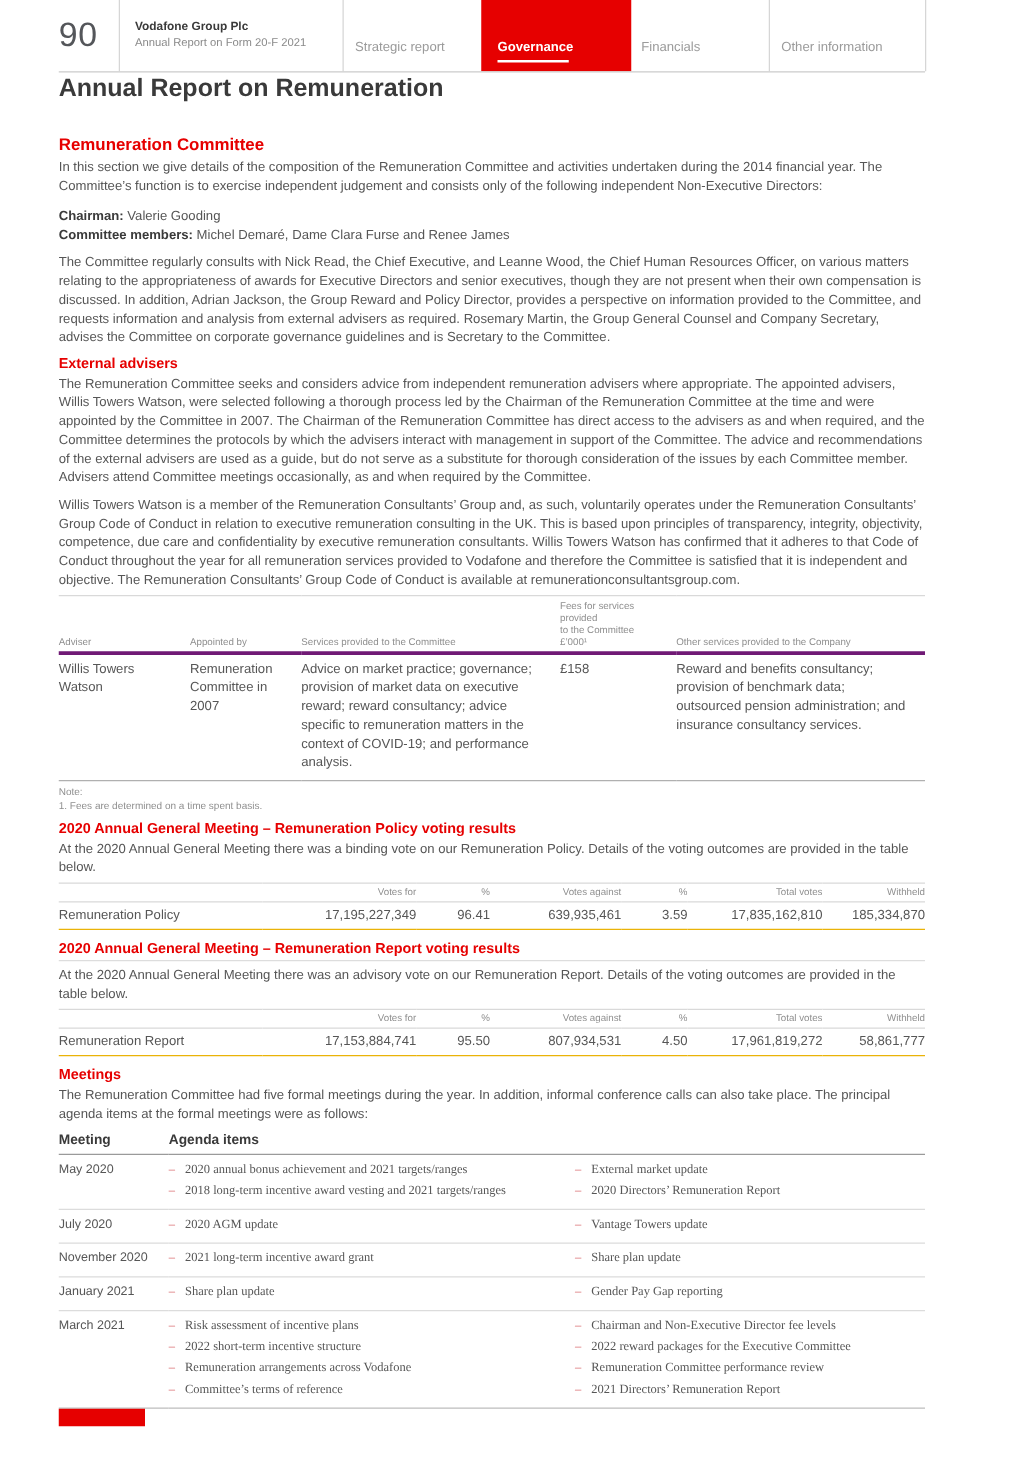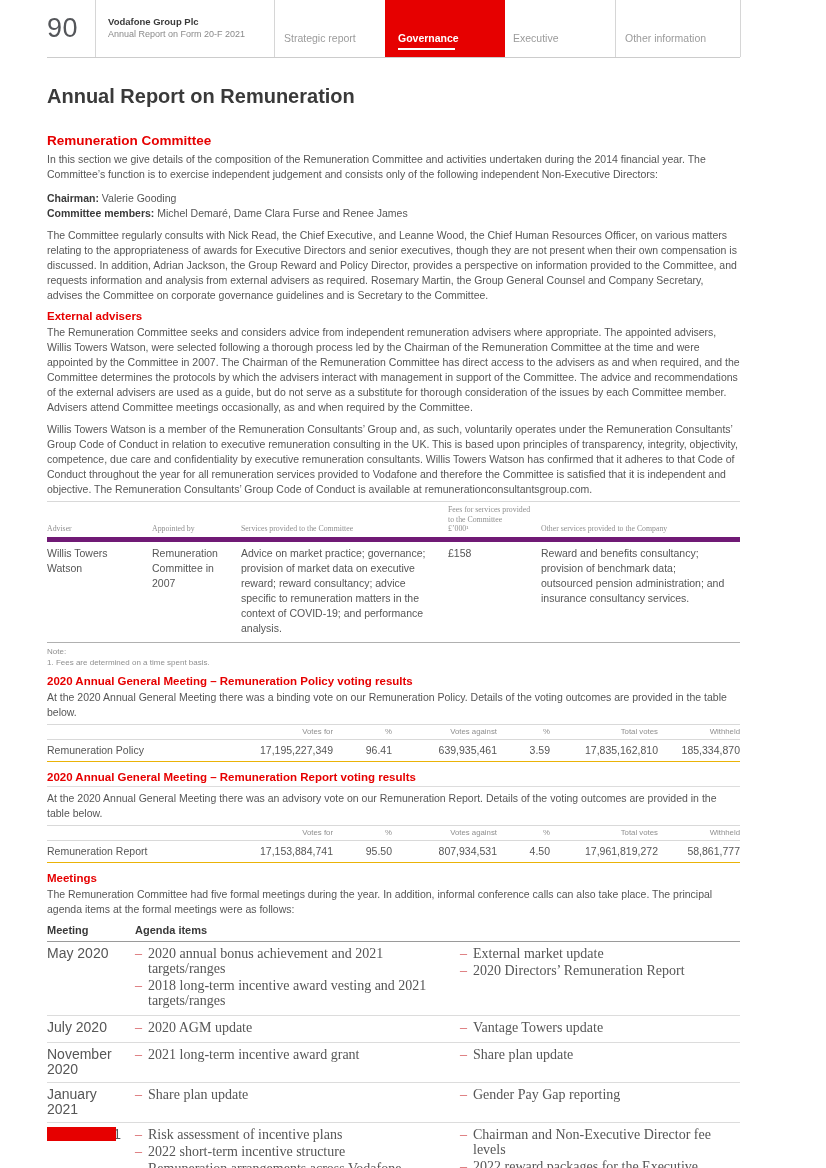--- a/index.html
+++ b/index.html
@@ -16,33 +16,33 @@
   .pageno { position:absolute; left:47px; top:13px; font-size:27px; color:#54565a; letter-spacing:0.5px; }
   .brand { position:absolute; left:108px; top:16px; }
   .brand-name { font-size:9.5px; font-weight:bold; color:#3a3a3a; line-height:12px; }
   .brand-sub { font-size:9px; color:#8a8a8a; line-height:12px; }
   .tab { position:absolute; top:32px; font-size:10.5px; color:#9b9b9b; cursor:pointer; }
   .tab-active-block { position:absolute; left:385px; top:0; width:120px; height:57px; background:#e60000; cursor:pointer; }
   .tab-active-label { position:absolute; left:13px; top:32px; font-size:10.5px; font-weight:bold; color:#ffffff; }
   .tab-active-underline { position:absolute; left:13px; top:48px; width:57px; height:2px; background:#ffffff; }
   
   .content { position:absolute; left:47px; top:58px; width:693px; }
-  .doc-title { margin-top:27px; font-size:20px; font-weight:bold; color:#3a3a3a; }
+  .doc-title { margin-top:2px; font-size:20px; font-weight:bold; color:#3a3a3a; }
   h2.sec { margin-top:25px; font-size:13.5px; font-weight:bold; color:#e60000; }
   h3.sub { margin-top:7px; font-size:11.5px; font-weight:bold; color:#e60000; }
   p.body { margin-top:4px; font-size:10.5px; line-height:15px; color:#565656; }
   .kv { margin-top:9px; font-size:10.5px; line-height:15px; color:#565656; }
   .kv b { color:#3a3a3a; }
   
   table { border-collapse:collapse; width:693px; }
   .adv-tbl { margin-top:4px; }
   .adv-tbl th {
     font-weight:normal; font-size:7.8px; color:#8f8f8f; text-align:left;
     vertical-align:bottom; line-height:9.5px; padding:3px 8px 3px 0;
-    border-top:1px solid #d9d9d9; border-bottom:5px solid #701a75;font-family:Liberation Serif, serif;
+    border-top:1px solid #d9d9d9; border-bottom:3px solid #701a75;
   }
   .adv-tbl td {
     font-size:10.5px; color:#565656; line-height:15px; vertical-align:top;
     padding:4px 10px 6px 0; border-bottom:1px solid #b0b0b0;
   }
   .note { margin-top:3px; font-size:8px; color:#8f8f8f; line-height:11px; }
   
   .vote-tbl { margin-top:4px; }
   .vote-tbl th {
     font-weight:normal; font-size:7.8px; color:#8f8f8f; text-align:right;
@@ -54,21 +54,21 @@
   }
   .vote-tbl .lbl { text-align:left; }
   .rule-light { margin-top:3px; width:693px; height:1px; background:#dddddd; }
   
   .meet-tbl { margin-top:4px; }
   .meet-tbl th {
     font-size:11px; font-weight:bold; color:#3a3a3a; text-align:left;
     padding:3px 0 5px 0; border-bottom:1px solid #9a9a9a;margin-left:10px;
   }
   .meet-tbl td {
-    font-size:14px; color:#565656; vertical-align:top; line-height:15px;
+    font-size:10px; color:#565656; vertical-align:top; line-height:15px;
     padding:4px 8px 5px 0; border-bottom:1px solid #dcdcdc;margin-top:32px;
   }
   .meet-tbl tr:last-child td { border-bottom:1px solid #bdbdbd; }
   .agenda-item { position:relative; padding-left:13px; margin-bottom:2px;font-family:Liberation Serif, serif; }
   .agenda-item::before { content:"–"; position:absolute; left:0; top:0; color:#d4595c; }
   .footer-red { position:absolute; left:47px; top:1127px; width:69px; height:14px; background:#e60000; }
 </style>
 </head>
 <body>
 
@@ -80,21 +80,21 @@
     <div class="brand">
       <div class="brand-name">Vodafone Group Plc</div>
       <div class="brand-sub">Annual Report on Form 20-F 2021</div>
     </div>
     <div class="vdiv" style="left:274px;"></div>
     <div class="tab" style="left:284px;">Strategic report</div>
     <div class="tab-active-block">
       <div class="tab-active-label">Governance</div>
       <div class="tab-active-underline"></div>
     </div>
-    <div class="tab" style="left:513px;">Executive</div>
+    <div class="tab" style="left:513px;">Financials</div>
     <div class="vdiv" style="left:615px;"></div>
     <div class="tab" style="left:625px;">Other information</div>
     <div class="vdiv" style="left:740px;"></div>
   </div>
   <div class="hdr-rule"></div>
 
   <div class="content">
 
     <div class="doc-title">Annual Report on Remuneration</div>
 

